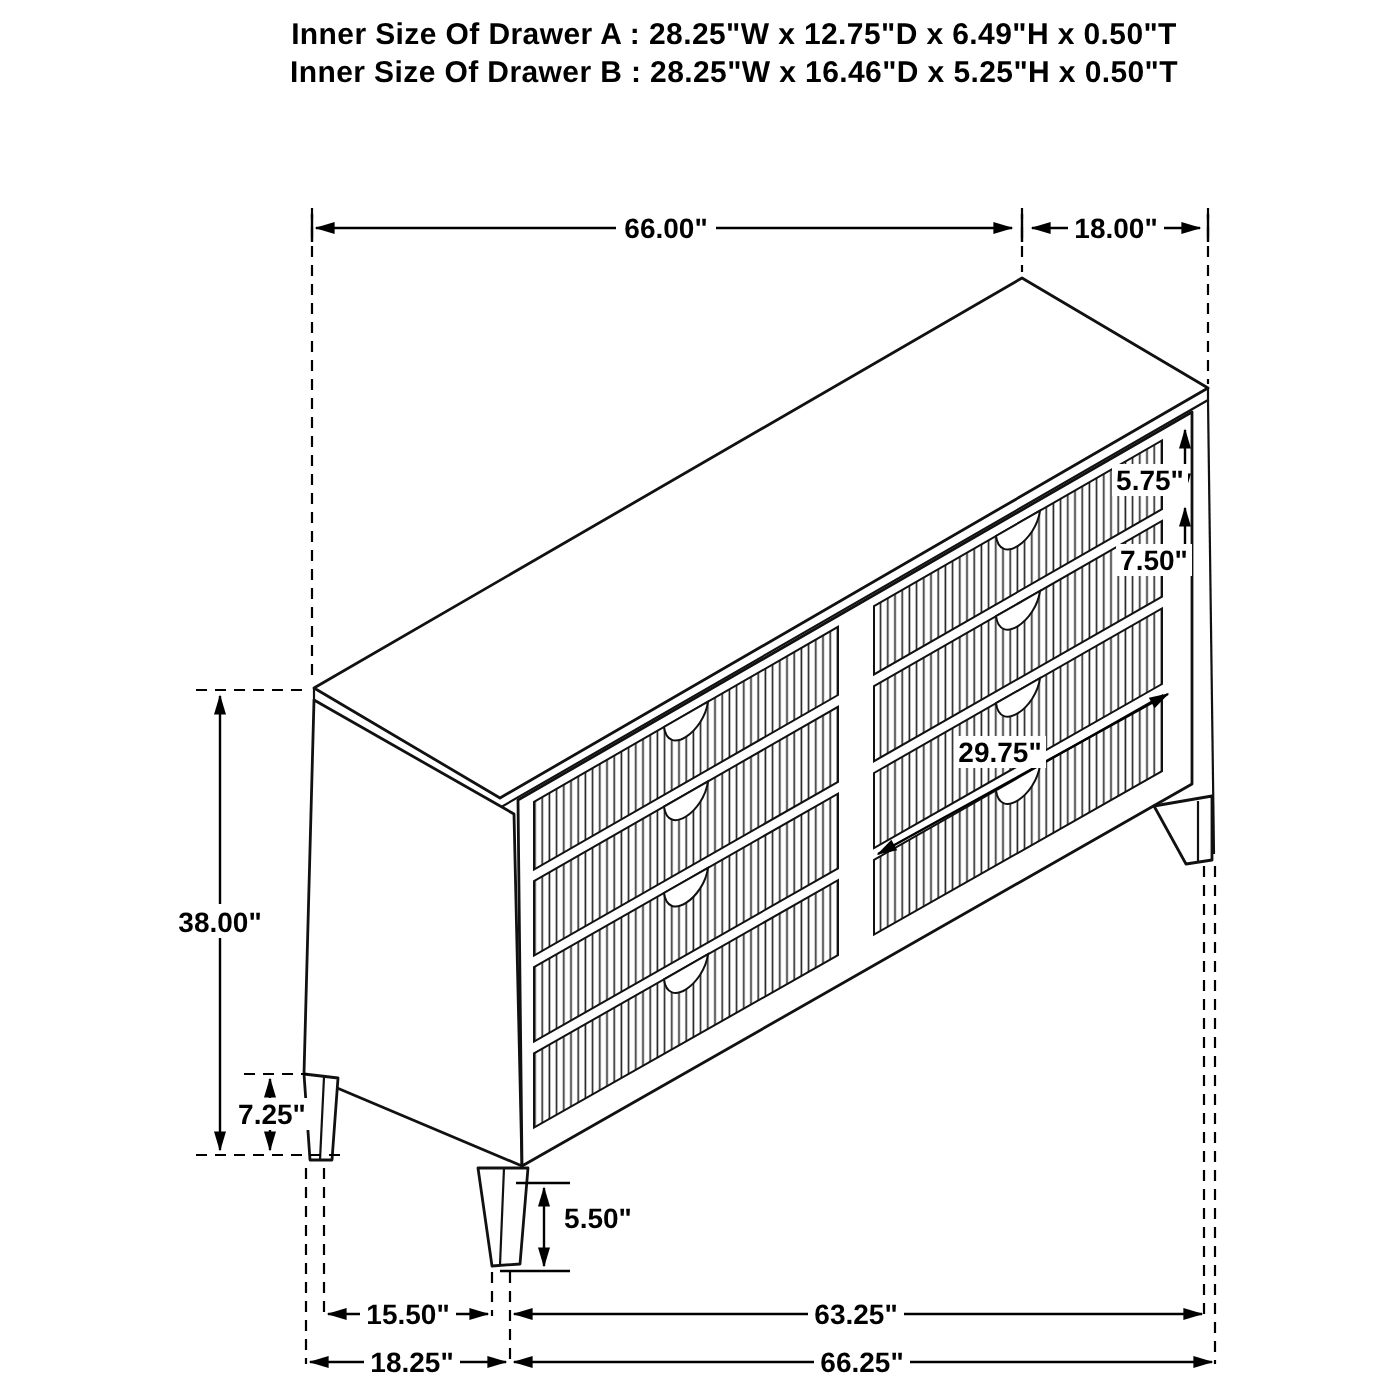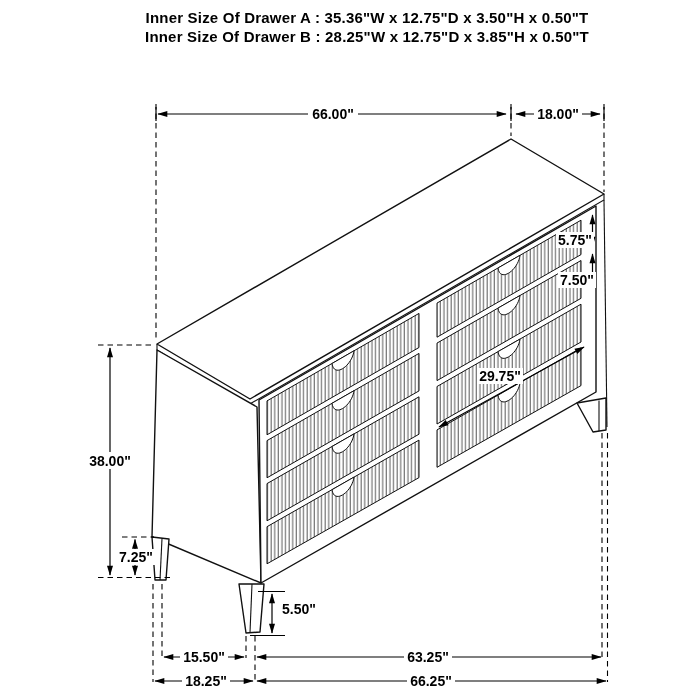--- a/index.html
+++ b/index.html
@@ -16,22 +16,22 @@
   .lbg{fill:#fff;}
   text.dtxt{font-family:"Liberation Sans",sans-serif;font-weight:bold;font-size:14px;
             fill:#000;text-anchor:middle;}
 </style>
 </head>
 <body>
 
 <div class="page">
 
   <div class="hdr">
-    <div>Inner Size Of Drawer A : 35.36"W x 12.75"D x 3.50"H x 0.50"T</div>
-    <div>Inner Size Of Drawer B : 28.25"W x 12.75"D x 3.85"H x 0.50"T</div>
+    <div>Inner Size Of Drawer A : 28.25"W x 12.75"D x 6.49"H x 0.50"T</div>
+    <div>Inner Size Of Drawer B : 28.25"W x 16.46"D x 5.25"H x 0.50"T</div>
   </div>
 
   <svg id="diagram" width="700" height="700" viewBox="0 0 700 700">
     <defs>
       <pattern id="flute" width="3.6" height="8" patternUnits="userSpaceOnUse">
         <rect width="3.6" height="8" fill="#fff"></rect>
         <line x1="1.1" y1="0" x2="1.1" y2="8" stroke="#222" stroke-width="0.8"></line>
       </pattern>
       <marker id="ah" viewBox="0 0 10 8" refX="9.3" refY="4" markerWidth="11" markerHeight="8" markerUnits="userSpaceOnUse" orient="auto-start-reverse">
         <path d="M10,4 L0,1 L0,7 Z" fill="#000"></path>

